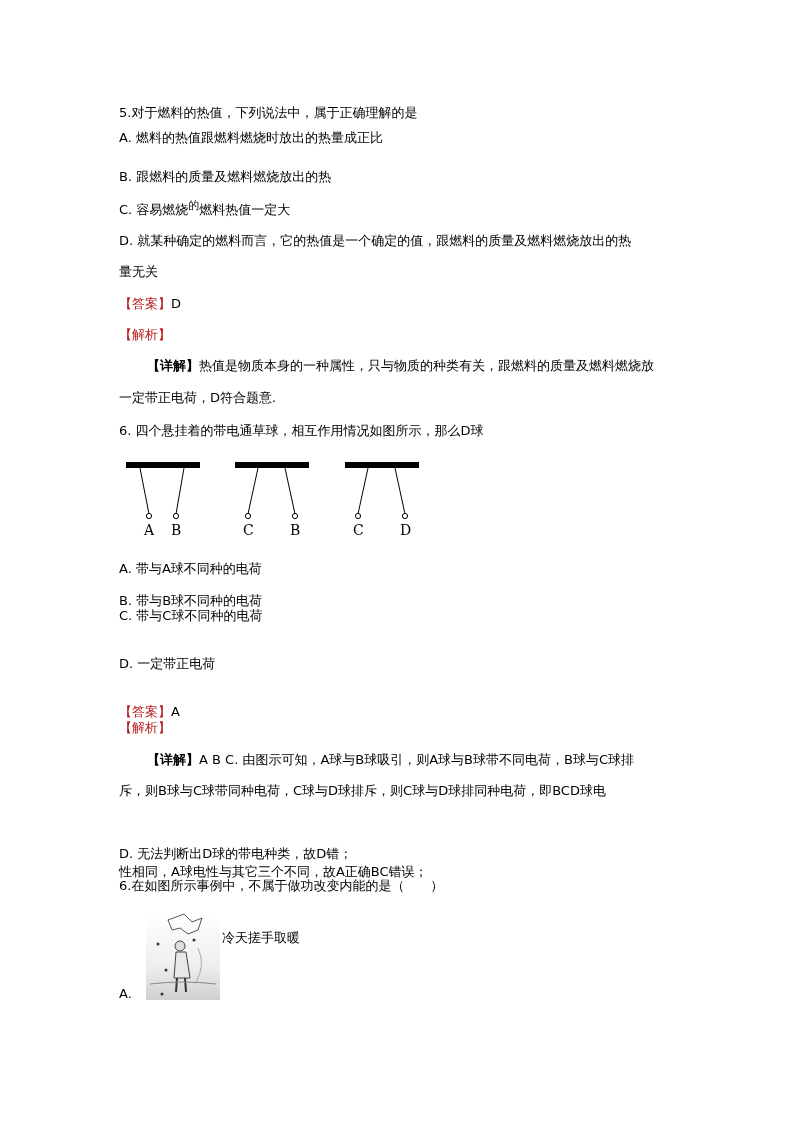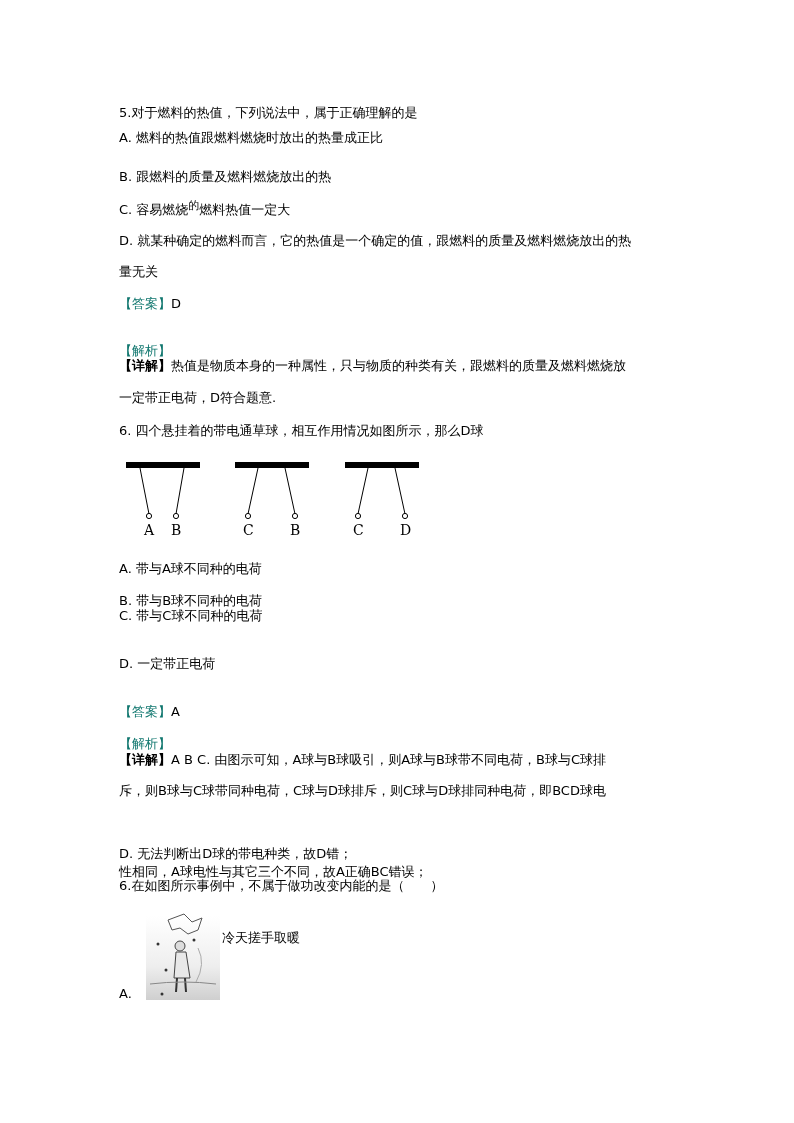--- a/index.html
+++ b/index.html
@@ -1,20 +1,20 @@
 <!DOCTYPE html>
 <html><head>
   <meta charset="utf-8">
   <style>
     html, body { margin: 0; padding: 0; background: #ffffff; }
     body { width: 794px; height: 1123px; position: relative; overflow: hidden;
       font-family: "DejaVu Sans", sans-serif; color: #000; }
     .line { position: absolute; left: 119px; font-size: 13px; line-height: 16px; white-space: nowrap; }
-    .blue { color: #0f766e; margin-top: 16px; }
-    .bold { font-weight: bold; }
+    .blue { color: #b91c1c; }
+    .bold { font-weight: bold; margin-left: 28px; }
     .sup { position: relative; top: -5px; font-size: 11px; }
     .fig { position: absolute; left: 120px; top: 455px; width: 310px; height: 90px; }
     .fig svg { width: 310px; height: 90px; }
     .fig text { font-family: "DejaVu Serif", serif; font-size: 14px; }
     .pic { position: absolute; left: 146px; top: 908px; width: 74px; height: 92px; }
   </style>
 </head>
 <body>
 
 <div>

